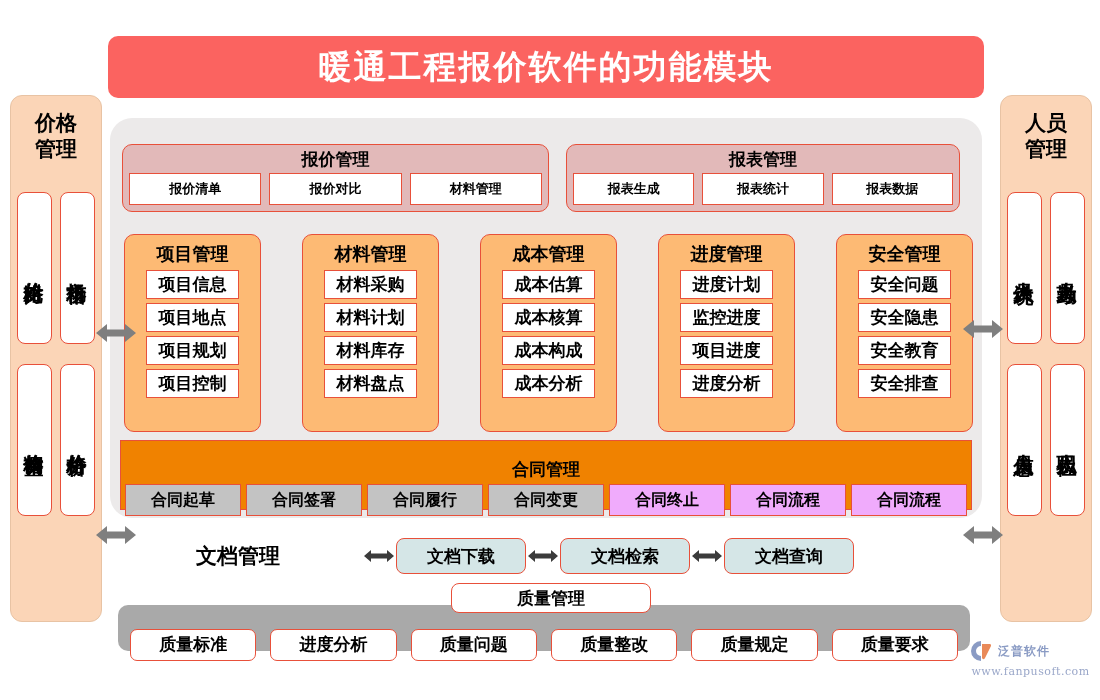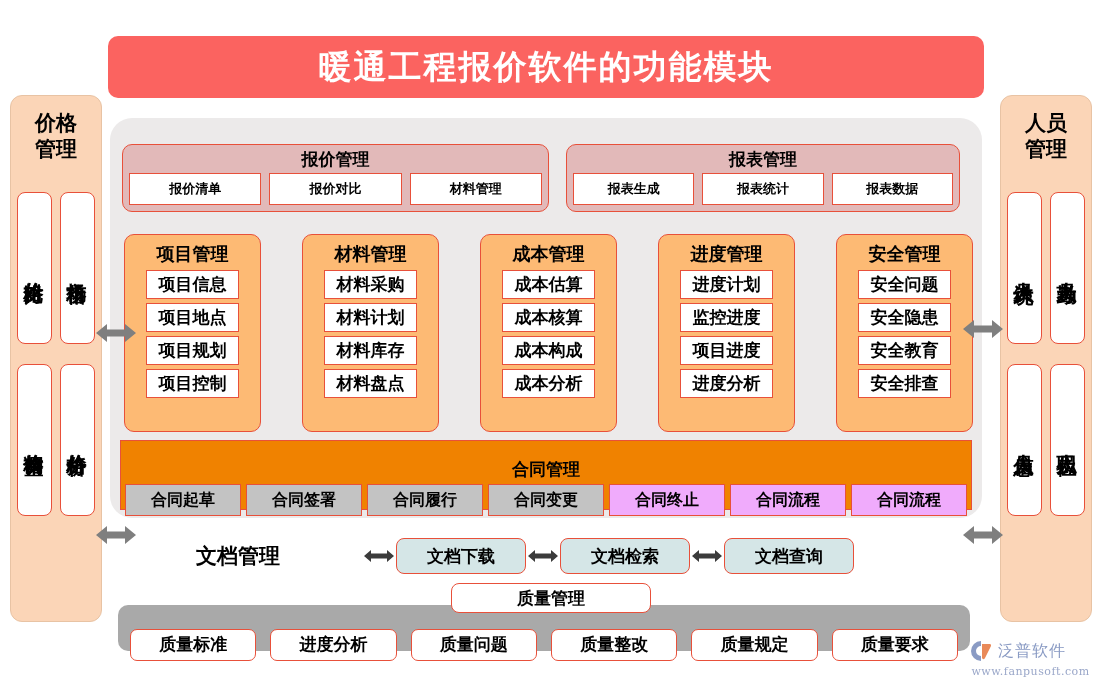--- a/index.html
+++ b/index.html
@@ -158,21 +158,21 @@
   .conn.l1{left:96px;top:322px;}
   .conn.l2{left:96px;top:524px;}
   .conn.r1{left:963px;top:318px;}
   .conn.r2{left:963px;top:524px;}
 
   
   .logo{position:absolute;left:968px;top:638px;width:125px;height:48px;}
   .logo-top{display:flex;align-items:center;gap:4px;}
   .logo-mark{width:26px;height:26px;}
   .logo-name{
-    font-size:16px;font-weight:normal;color:#8a9bc4;letter-spacing:1px;
+    font-size:12px;font-weight:bold;color:#8a9bc4;letter-spacing:1px;
     font-family:"DejaVu Serif","Liberation Serif",serif;
   }
   .logo-url{
     font-size:11px;color:#9aa7c9;letter-spacing:.5px;margin-top:1px;text-align:center;
     font-family:"DejaVu Serif","Liberation Serif",serif;
   }
 </style>
 </head>
 <body>
 

